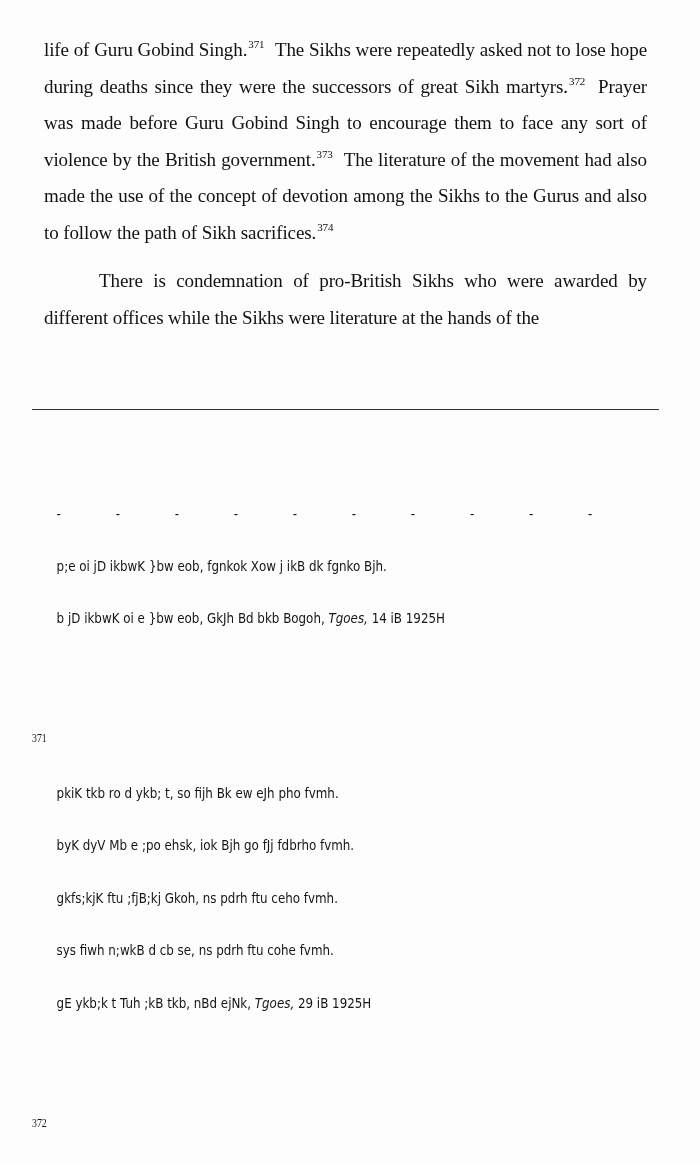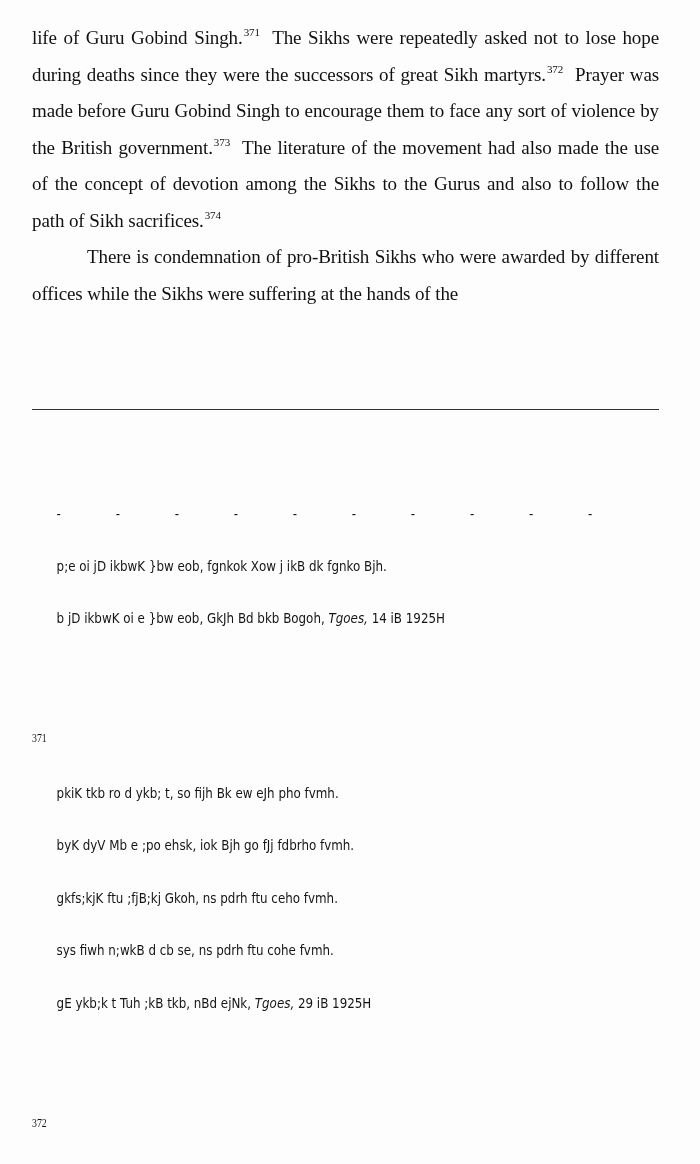--- a/index.html
+++ b/index.html
@@ -7,21 +7,21 @@
       width: 700px; height: 1164px; position: relative; overflow: hidden;
       color: #111;
     }
     .body-text {
       position: absolute; left: 32px; top: 20px; width: 627px;
       font-family: "Liberation Serif", serif;
       font-size: 19px; line-height: 36.5px;
       text-align: justify;
       letter-spacing: -0.1px;
     }
-    .body-text p { margin: 0; }
+    .body-text p { margin: 12px; }
     .body-text .indent { text-indent: 55px; }
     .body-text sup { font-size: 11px; line-height: 0; vertical-align: 8px; padding-left: 1px; padding-right: 6px; }
     .rule {
       position: absolute; left: 32px; top: 409px; width: 627px; height: 0;
       border-top: 1.3px solid #333;
     }
     .fn-area {
       position: absolute; left: 32px; top: 418px; width: 640px;
       font-family: "DejaVu Sans", sans-serif;
       font-size: 14.5px; line-height: 17.5px;
@@ -38,21 +38,21 @@
     .dashes { display: block; letter-spacing: 0; height: 17px; }
     .dashes span { display: inline-block; width: 72px; }
     .it { font-style: italic; }
     .fn-first { margin-bottom: 17px; padding-left: 30px; }
   </style>
 </head>
 <body>
 
 <div class="body-text">
   <p><span>life of Guru Gobind Singh.</span><sup>371</sup> <span>The Sikhs were repeatedly asked not to lose hope during deaths since they were the successors of great Sikh martyrs.</span><sup>372</sup> <span>Prayer was made before Guru Gobind Singh to encourage them to face any sort of violence by the British government.</span><sup>373</sup> <span>The literature of the movement had also made the use of the concept of devotion among the Sikhs to the Gurus and also to follow the path of Sikh sacrifices.</span><sup>374</sup></p>
-  <p class="indent">There is condemnation of pro-British Sikhs who were awarded by different offices while the Sikhs were suffering at the hands of the</p>
+  <p class="indent">There is condemnation of pro-British Sikhs who were awarded by different offices while the Sikhs were literature at the hands of the</p>
 </div>
 
 <div class="rule"></div>
 
 <div class="fn-area">
 
   <div class="fn-first">
     <span class="dashes"><span>-</span><span>-</span><span>-</span><span>-</span><span>-</span><span>-</span><span>-</span><span>-</span><span>-</span><span>-</span></span>
     <span class="fn-line">p;e oi jD ikbwK }bw eob, fgnkok Xow j ikB dk fgnko Bjh.</span>
     <span class="fn-line"><span>b jD ikbwK oi e }bw eob, GkJh Bd bkb Bogoh,</span> <span class="it">Tgoes,</span><span> 14 iB 1925H</span></span>

